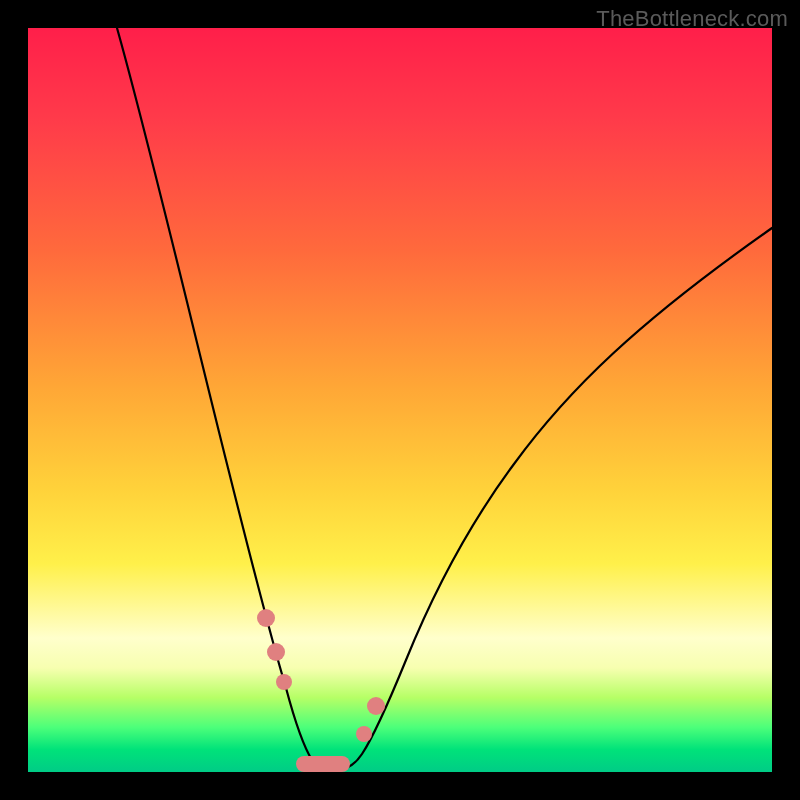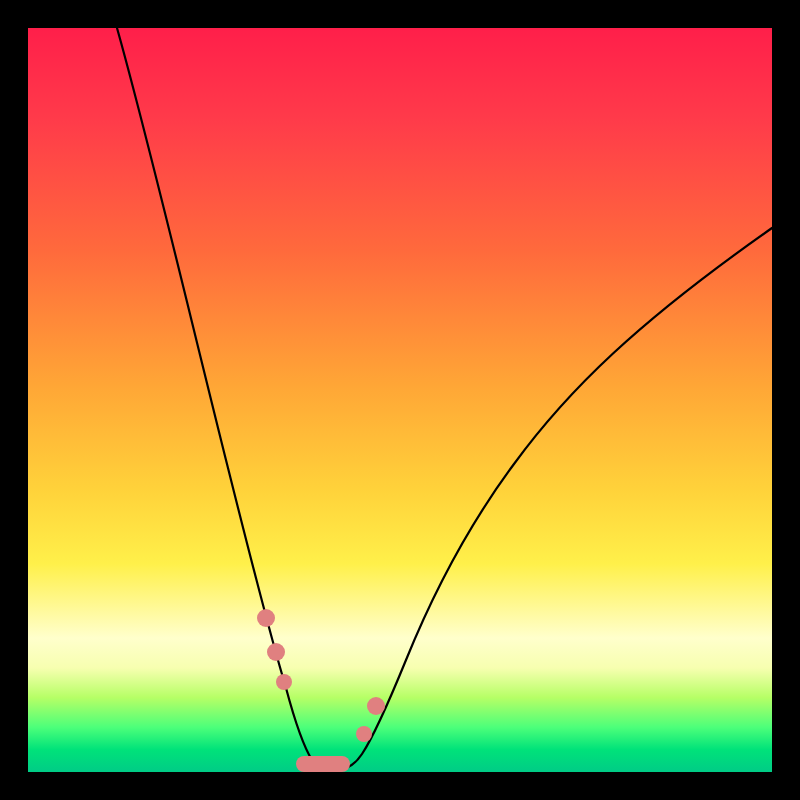--- a/index.html
+++ b/index.html
@@ -97,13 +97,14 @@
       <circle class="marker" cx="248" cy="624" r="9"></circle>
       <circle class="marker" cx="256" cy="654" r="8"></circle>
 
       <rect class="marker-pill" x="268" y="728" width="54" height="16" rx="8" ry="8"></rect>
 
       <circle class="marker" cx="336" cy="706" r="8"></circle>
       <circle class="marker" cx="348" cy="678" r="9"></circle>
     </svg>
 
   </div>
+  <div class="wm">TheBottleneck.com</div>
 </div>
 
 </body></html>

